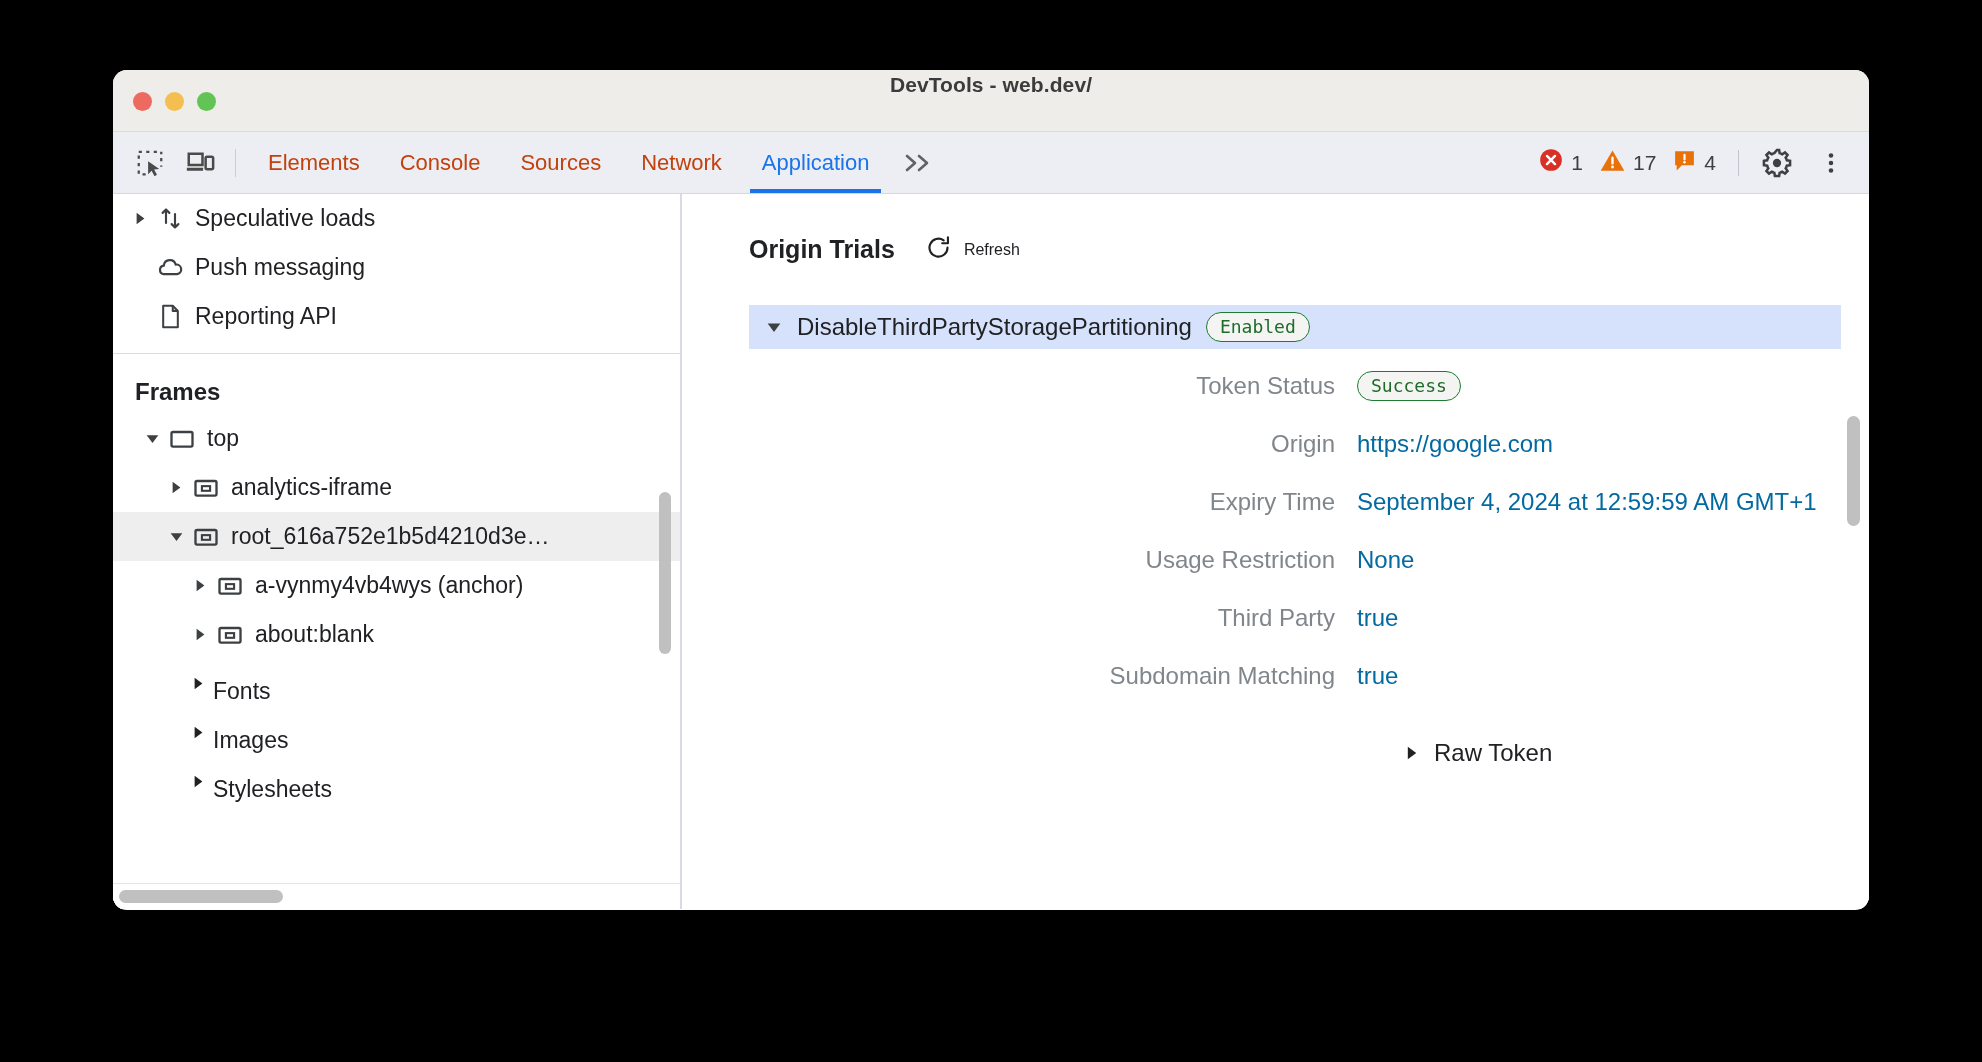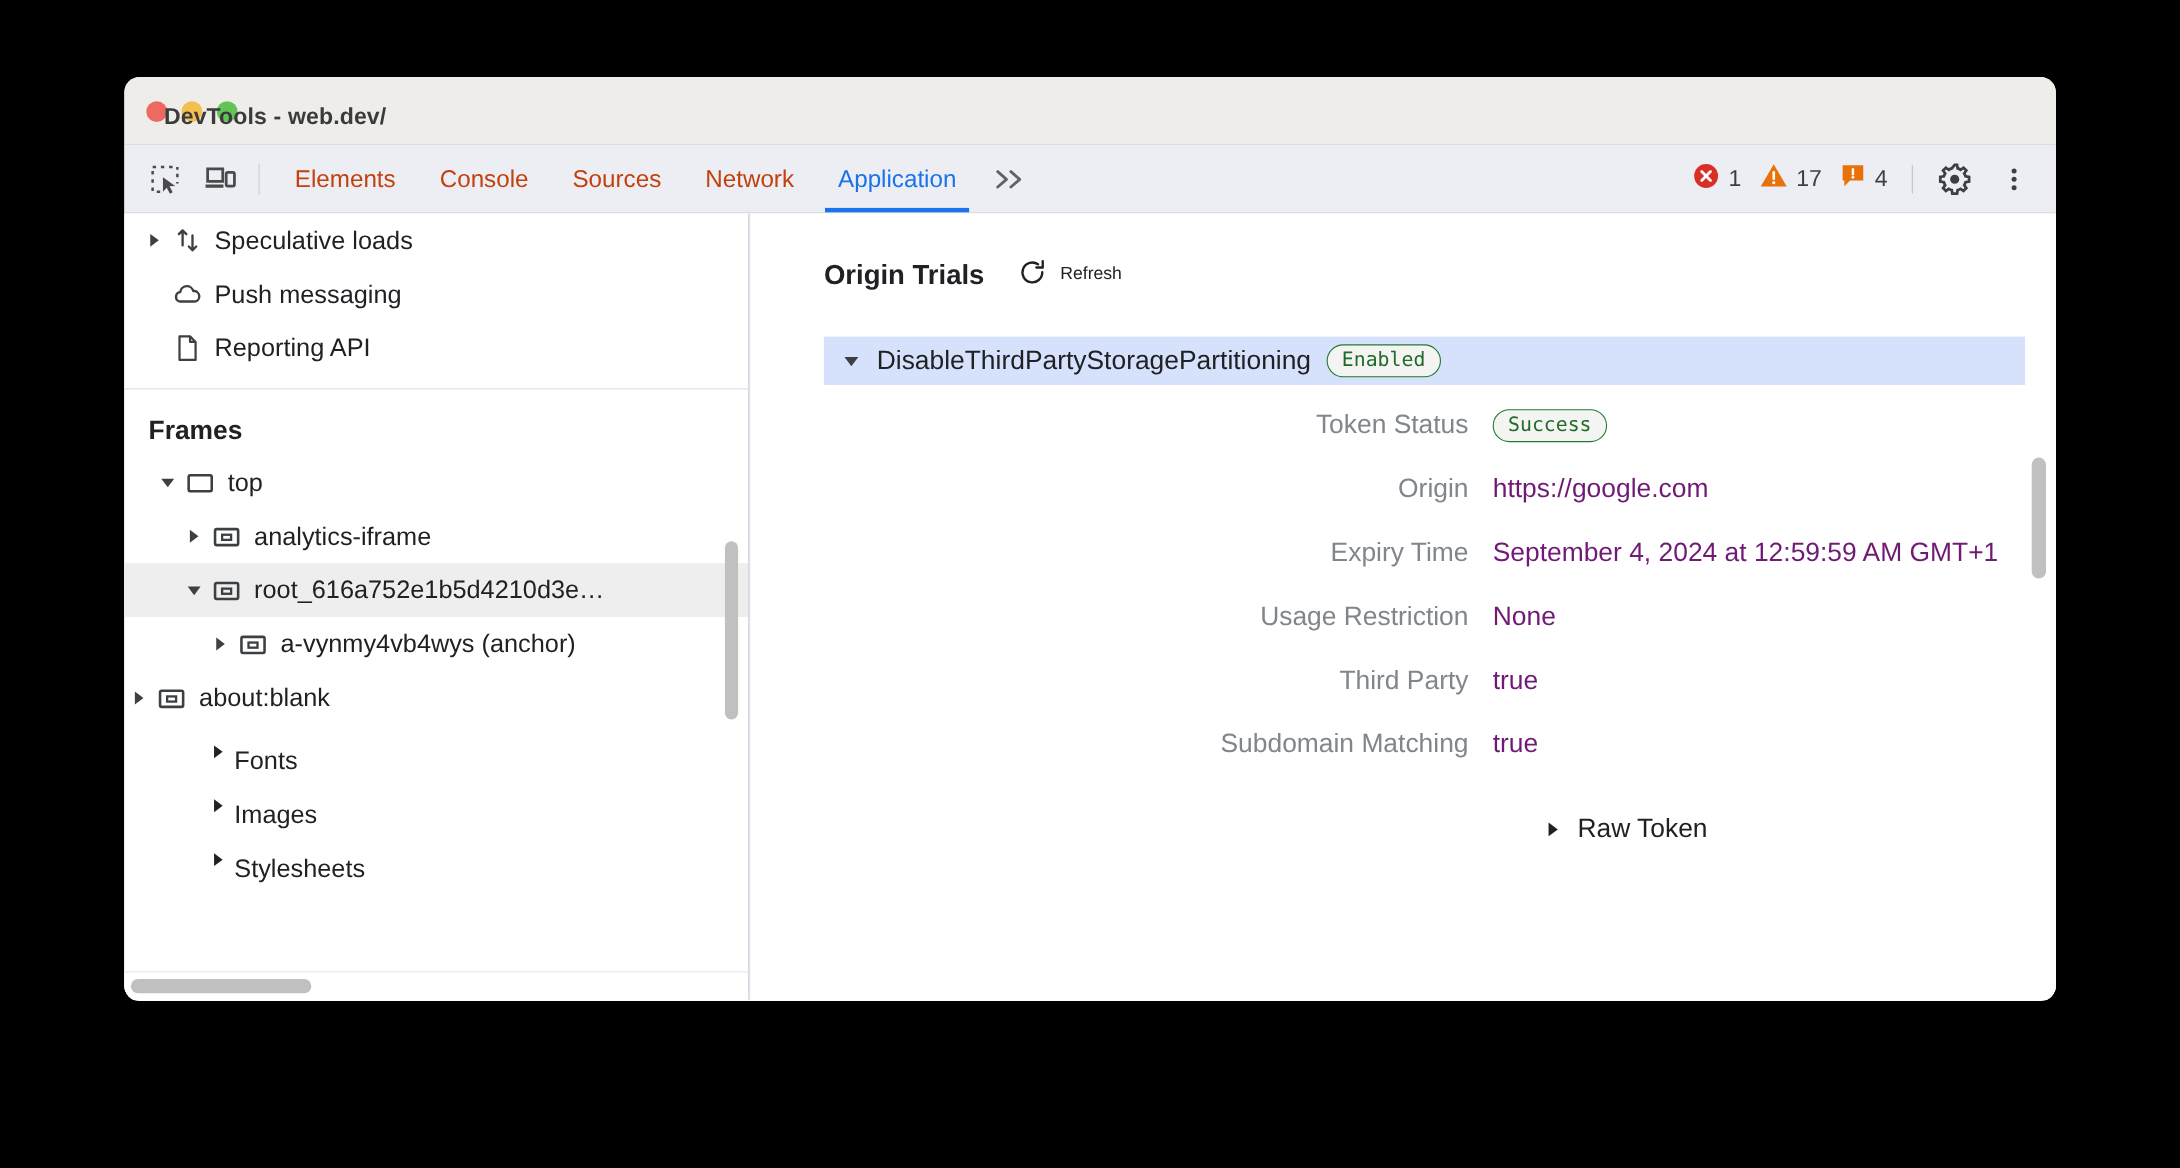--- a/index.html
+++ b/index.html
@@ -31,27 +31,26 @@
     position: absolute;
     top: 22px;
     width: 19px; height: 19px;
     border-radius: 50%;
   }
   #tl-close  { left: 20px;  background: #ec6a5f; }
   #tl-min    { left: 52px;  background: #f4bf50; }
   #tl-max    { left: 84px;  background: #61c454; }
   #window-title {
     position: absolute;
-    left: 0; right: 0; top: 25px;
-    text-align: left;
+    left: 0; right: 0; top: 3px;
+    text-align: center;
     font-size: 21px;
     font-weight: bold;
     color: #3b3b3b;
     letter-spacing: 0.1px;
-    margin-left: 36px;
   }
 
   
   #devtools-toolbar {
     position: relative;
     height: 62px;
     background: #eceef4;
     border-bottom: 1px solid #d5d8e0;
     display: flex;
     align-items: center;
@@ -265,21 +264,21 @@
   }
   .detail-label {
     width: 676px;
     text-align: right;
     font-size: 24px;
     color: #80868b;
     padding-right: 22px;
   }
   .detail-value {
     font-size: 24px;
-    color: #701a75;
+    color: #0369a1;
   }
   .detail-row .badge { margin-left: 0; }
 
   #raw-token-row {
     display: flex;
     align-items: center;
     margin-top: 42px;
     padding-left: 718px;
     font-size: 24px;
     color: #202124;
@@ -499,21 +498,21 @@
             </span>
             <span class="row-icon">
               <svg width="28" height="28" viewBox="0 0 24 24" fill="none" stroke="#3c4043" stroke-width="2">
                 <rect x="3" y="6" width="18" height="12.5" rx="1.3"></rect>
                 <rect x="8.5" y="10.4" width="7" height="4" stroke-width="1.8"></rect>
               </svg>
             </span>
             <span class="row-label">a-vynmy4vb4wys (anchor)</span>
           </div>
 
-          <div class="tree-row" style="">
+          <div class="tree-row" style="padding-left:74px">
             <span class="twisty">
               <svg width="13" height="13" viewBox="0 0 10 10">
                   <path d="M2 0.5 L8 5 L2 9.5 Z" fill="#3c4043"></path>
                 </svg>
             </span>
             <span class="row-icon">
               <svg width="28" height="28" viewBox="0 0 24 24" fill="none" stroke="#3c4043" stroke-width="2">
                 <rect x="3" y="6" width="18" height="12.5" rx="1.3"></rect>
                 <rect x="8.5" y="10.4" width="7" height="4" stroke-width="1.8"></rect>
               </svg>

